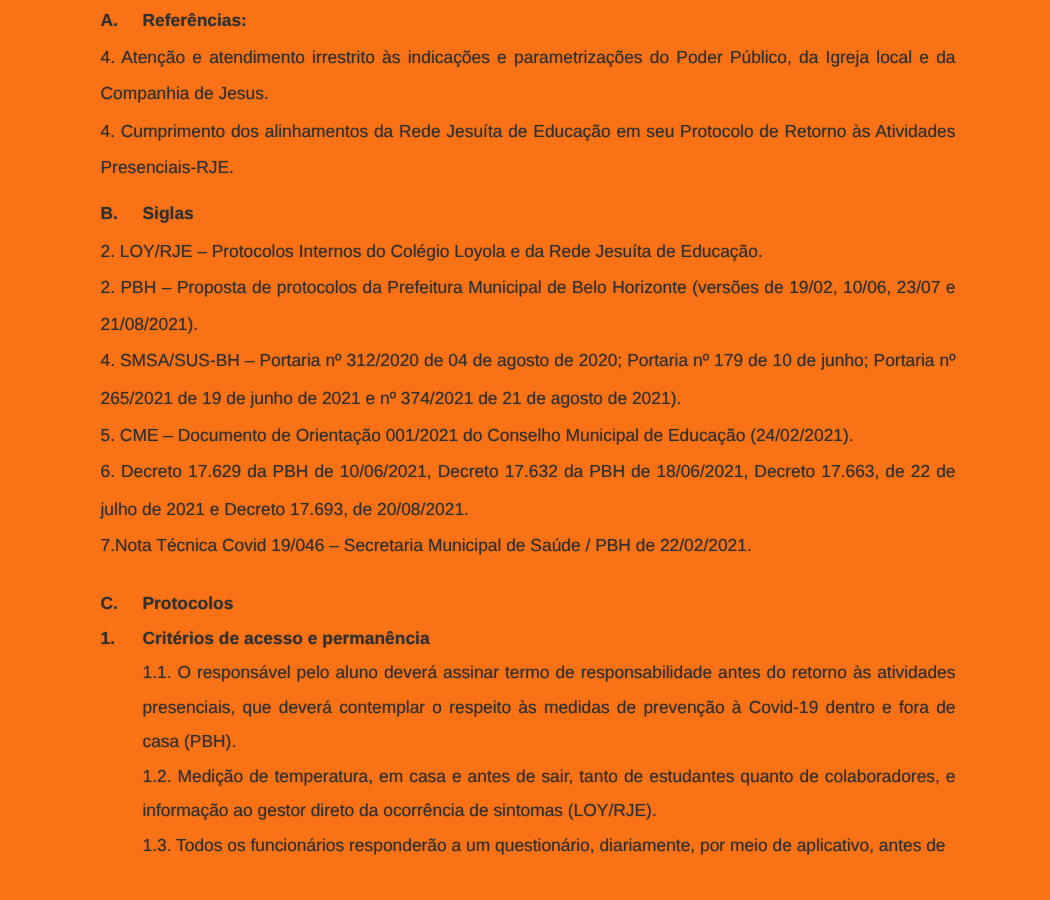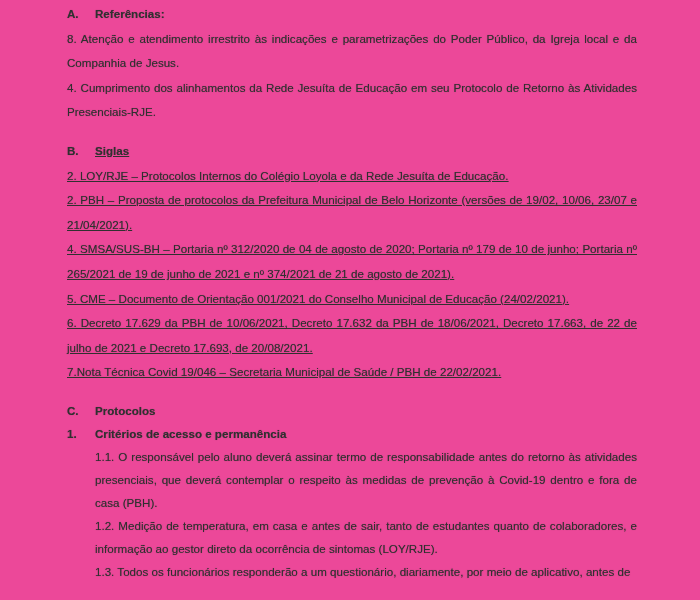--- a/index.html
+++ b/index.html
@@ -9,29 +9,29 @@
     height: 600px;
     overflow: hidden;
     background: #ffffff;
   }
   .page {
     position: relative;
     box-sizing: border-box;
     width: 700px;
     height: 600px;
     padding: 2px 63px 0 67px;
-    background: #ec4899;
+    background: #f97316;
     font-family: "Liberation Sans", "DejaVu Sans", sans-serif;
     font-size: 11.6px;
     color: #303030;
     text-shadow: 0 0 0.8px rgba(48,48,48,0.55);
   }
   section { display: block; }
   .sec-ab { line-height: 24.6px; }
-  .sec-b  { margin-top: 14px; text-decoration: underline; }
+  .sec-b  { margin-top: 6px; }
   .sec-c  { margin-top: 14px; line-height: 23px; }
   .sec-head {
     margin: 0;
     font-size: 11.6px;
     font-weight: bold;
     white-space: nowrap;
   }
   .h-label {
     display: inline-block;
     min-width: 28px;
@@ -44,28 +44,28 @@
     margin-left: 28px;
   }
 </style>
 </head>
 <body>
 
 <div class="page">
 
   <section class="sec-ab">
     <h2 class="sec-head"><span class="h-label">A.</span><span>Referências:</span></h2>
-    <p class="para">8. Atenção e atendimento irrestrito às indicações e parametrizações do Poder Público, da Igreja local e da Companhia de Jesus.</p>
+    <p class="para">4. Atenção e atendimento irrestrito às indicações e parametrizações do Poder Público, da Igreja local e da Companhia de Jesus.</p>
     <p class="para">4. Cumprimento dos alinhamentos da Rede Jesuíta de Educação em seu Protocolo de Retorno às Atividades Presenciais-RJE.</p>
   </section>
 
   <section class="sec-ab sec-b">
     <h2 class="sec-head"><span class="h-label">B.</span><span>Siglas</span></h2>
     <p class="para">2. LOY/RJE – Protocolos Internos do Colégio Loyola e da Rede Jesuíta de Educação.</p>
-    <p class="para">2. PBH – Proposta de protocolos da Prefeitura Municipal de Belo Horizonte (versões de 19/02, 10/06, 23/07 e 21/04/2021).</p>
+    <p class="para">2. PBH – Proposta de protocolos da Prefeitura Municipal de Belo Horizonte (versões de 19/02, 10/06, 23/07 e 21/08/2021).</p>
     <p class="para">4. SMSA/SUS-BH – Portaria nº 312/2020 de 04 de agosto de 2020; Portaria nº 179 de 10 de junho; Portaria nº 265/2021 de 19 de junho de 2021 e nº 374/2021 de 21 de agosto de 2021).</p>
     <p class="para">5. CME – Documento de Orientação 001/2021 do Conselho Municipal de Educação (24/02/2021).</p>
     <p class="para">6. Decreto 17.629 da PBH de 10/06/2021, Decreto 17.632 da PBH de 18/06/2021, Decreto 17.663, de 22 de julho de 2021 e Decreto 17.693, de 20/08/2021.</p>
     <p class="para">7.Nota Técnica Covid 19/046 – Secretaria Municipal de Saúde / PBH de 22/02/2021.</p>
   </section>
 
   <section class="sec-c">
     <h2 class="sec-head"><span class="h-label">C.</span><span>Protocolos</span></h2>
     <h3 class="sec-head"><span class="h-label">1.</span><span>Critérios de acesso e permanência</span></h3>
     <p class="para sub-para">1.1. O responsável pelo aluno deverá assinar termo de responsabilidade antes do retorno às atividades presenciais, que deverá contemplar o respeito às medidas de prevenção à Covid-19 dentro e fora de casa (PBH).</p>

